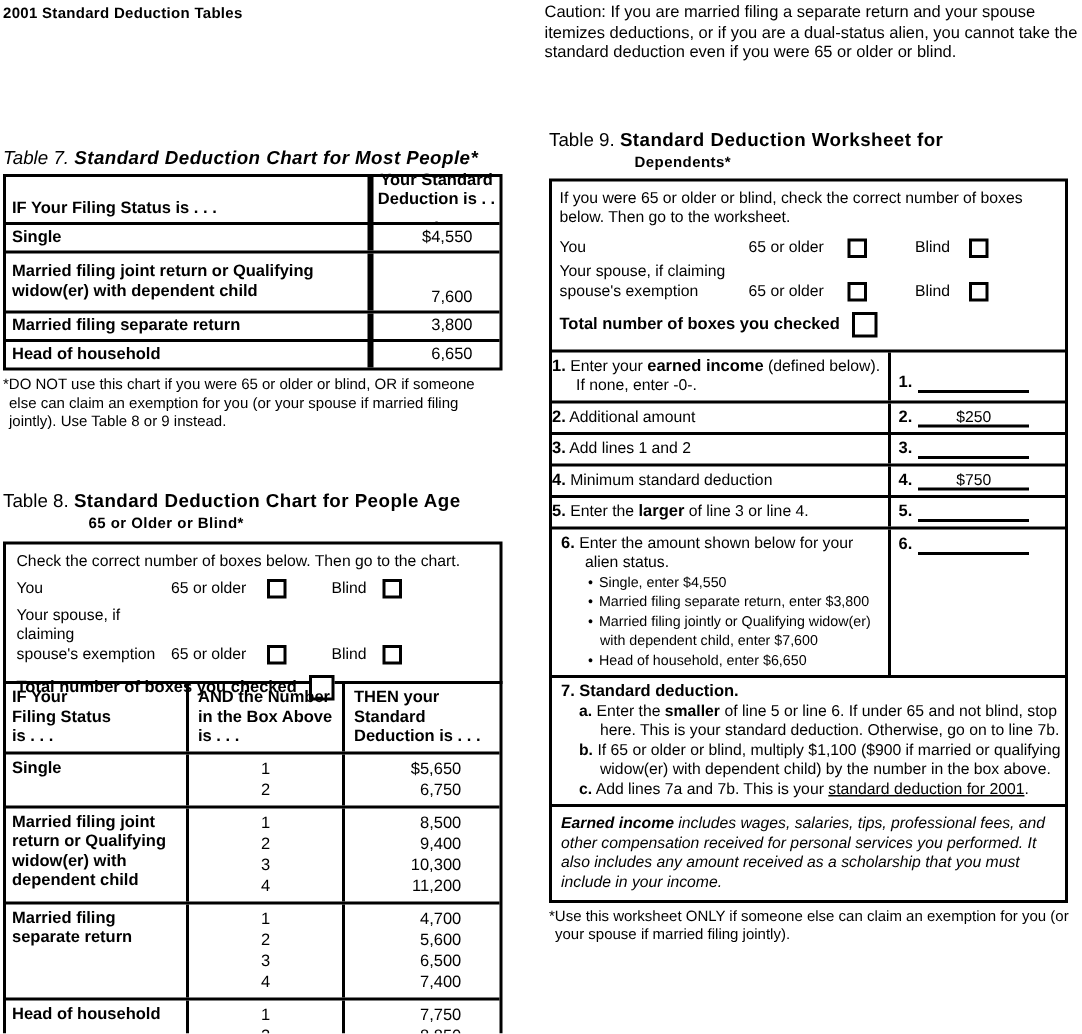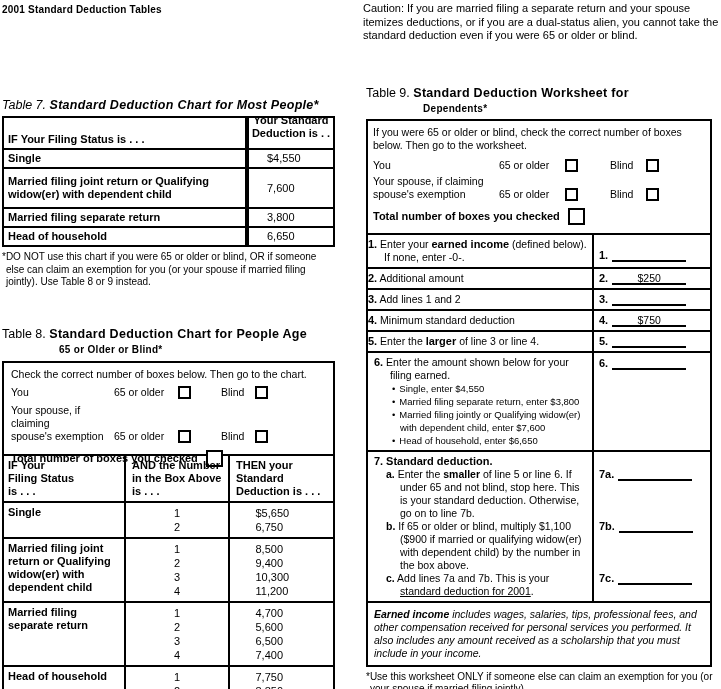--- a/index.html
+++ b/index.html
@@ -27,22 +27,22 @@
   .t7 { border:2px solid #000; margin-top:3px; }
   .t7row { display:flex; border-top:2px solid #000; }
   .t7row:first-child { border-top:none; }
   .t7c1 { flex:1; padding:2px 4px; font-weight:bold; display:flex; }
   .t7c2 { width:88px; border-left:4px solid #000000; display:flex; align-items:center; justify-content:center; text-align:center; }
   .t7head { height:30px; }
   .t7head .t7c1 { align-items:flex-end; }
   .t7head .t7c2 { font-weight:bold; }
   .h19 { height:19px; } .h19 .t7c1 { align-items:center; }
   .h40 { height:40px; } .h40 .t7c1 { align-items:center; }
-  .h40 .t7c2 { align-items:flex-end; padding-bottom:12px; }
-  .moneyval { display:inline-block; width:48px; text-align:left; }
+  .h40 .t7c2 { align-items:flex-end; padding-bottom:2px; }
+  .moneyval { display:inline-block; width:48px; text-align:right; }
 
   .footnote { font-size:10px; line-height:12.5px; margin-top:4px; padding-left:4px; text-indent:-4px; }
 
   
   .cbpanel { border:2px solid #000000; padding:5px 7px 7px 7px; }
   .cbintro { font-size:10.5px; line-height:13px; }
   .cbrow { display:flex; align-items:center; margin-top:5px; font-size:10.5px; }
   .cbrow.bottomalign { align-items:flex-end; }
   .cblabel2 { display:flex; flex-direction:column; }
   .cb { width:13px; height:13px; border:2px solid #000; background:#fff; flex:none; }
@@ -302,55 +302,41 @@
       <div class="wsrow">
         <div class="wsdesc hang"><b>5.</b> <span>Enter the </span><b>larger</b><span> of line 3 or line 4.</span></div>
         <div class="wsentry">
             <span class="entrynum">5.</span>
             <span class="blank"></span>
           </div>
       </div>
 
       <div class="wsrow">
         <div class="wsdesc">
-          <div class="hang"><b>6.</b> <span>Enter the amount shown below for your filing earned.</span></div>
+          <div class="hang"><b>6.</b> <span>Enter the amount shown below for your alien status.</span></div>
           <div class="bullets">
             <div class="bullet">Single, enter $4,550</div>
             <div class="bullet">Married filing separate return, enter $3,800</div>
             <div class="bullet">Married filing jointly or Qualifying widow(er) with dependent child, enter $7,600</div>
             <div class="bullet">Head of household, enter $6,650</div>
           </div>
         </div>
         <div class="wsentry top">
             <span class="entrynum">6.</span>
             <span class="blank"></span>
           </div>
       </div>
 
       <div class="wsrow">
         <div class="wsdesc r7desc">
           <div class="hang"><b>7.</b> <b>Standard deduction.</b></div>
           <div class="sub"><span class="sublabel">a.</span> <span>Enter the </span><b>smaller</b><span> of line 5 or line 6. If under 65 and not blind, stop here. This is your standard deduction. Otherwise, go on to line 7b.</span></div>
           <div class="sub"><span class="sublabel">b.</span> <span>If 65 or older or blind, multiply $1,100 ($900 if married or qualifying widow(er) with dependent child) by the number in the box above.</span></div>
           <div class="sub"><span class="sublabel">c.</span> <span>Add lines 7a and 7b. This is your </span><span class="ul">standard deduction for 2001</span><span>.</span></div>
         </div>
-        <div class="r7entrycol">
-          <div class="r7entry" style="top:16px;">
-              <span class="entrynum">7a.</span>
-              <span class="blank"></span>
-            </div>
-          <div class="r7entry" style="top:68px;">
-              <span class="entrynum">7b.</span>
-              <span class="blank"></span>
-            </div>
-          <div class="r7entry" style="top:120px;">
-              <span class="entrynum">7c.</span>
-              <span class="blank"></span>
-            </div>
-        </div>
       </div>
 
       <div class="einote"><b>Earned income</b><span> includes wages, salaries, tips, professional fees, and other compensation received for personal services you performed. It also includes any amount received as a scholarship that you must include in your income.</span></div>
     </div>
 
     <div class="footnote" style="margin-left:3px;">*Use this worksheet ONLY if someone else can claim an exemption for you (or your spouse if married filing jointly).</div>
   </div>
 </div>
 
 </body></html>

